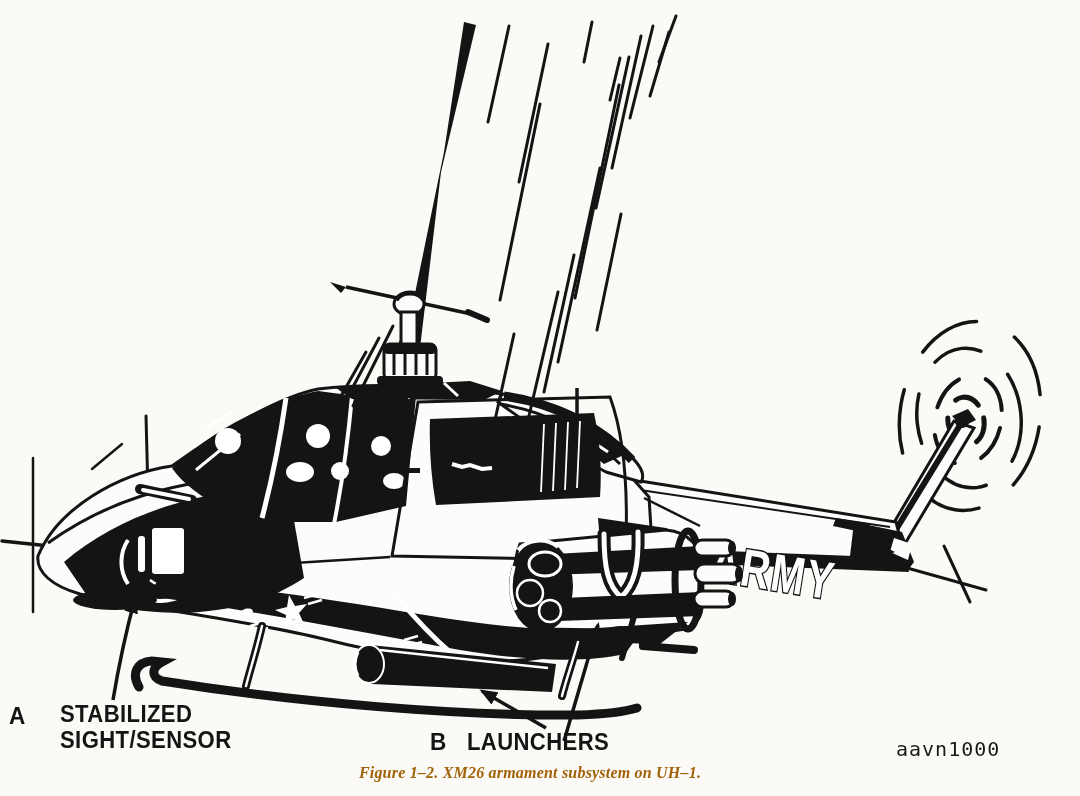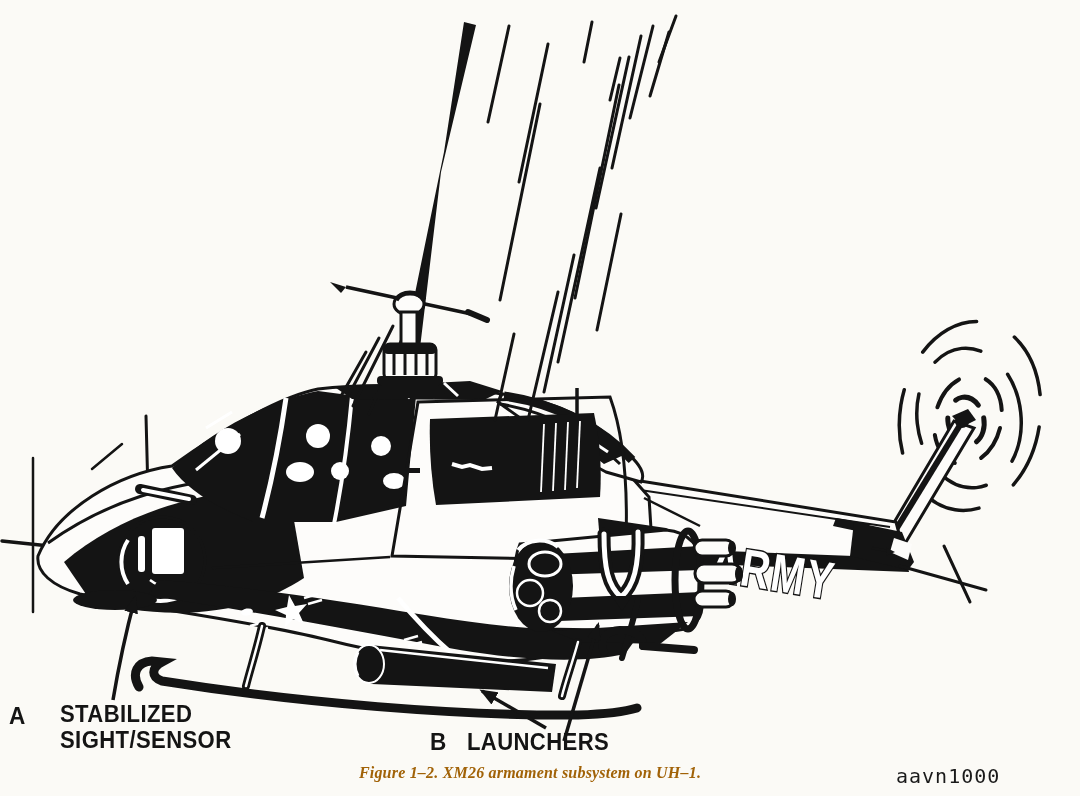--- a/index.html
+++ b/index.html
@@ -306,16 +306,16 @@
 
   <div class="callout-label" style="left:60px;top:701px">
     <div>STABILIZED</div>
     <div>SIGHT/SENSOR</div>
   </div>
 
   <div class="callout-letter" style="left:430px;top:728px">B</div>
 
   <div class="callout-label" style="left:467px;top:729px">LAUNCHERS</div>
 
-  <div class="artwork-id" style="left:896px;top:764px">aavn1000</div>
+  <div class="artwork-id" style="left:896px;top:737px">aavn1000</div>
 
   <div class="caption" style="left:300px;top:764px;width:460px">Figure 1–2.  XM26 armament subsystem on UH–1.</div>
 </div>
 
 </body></html>

